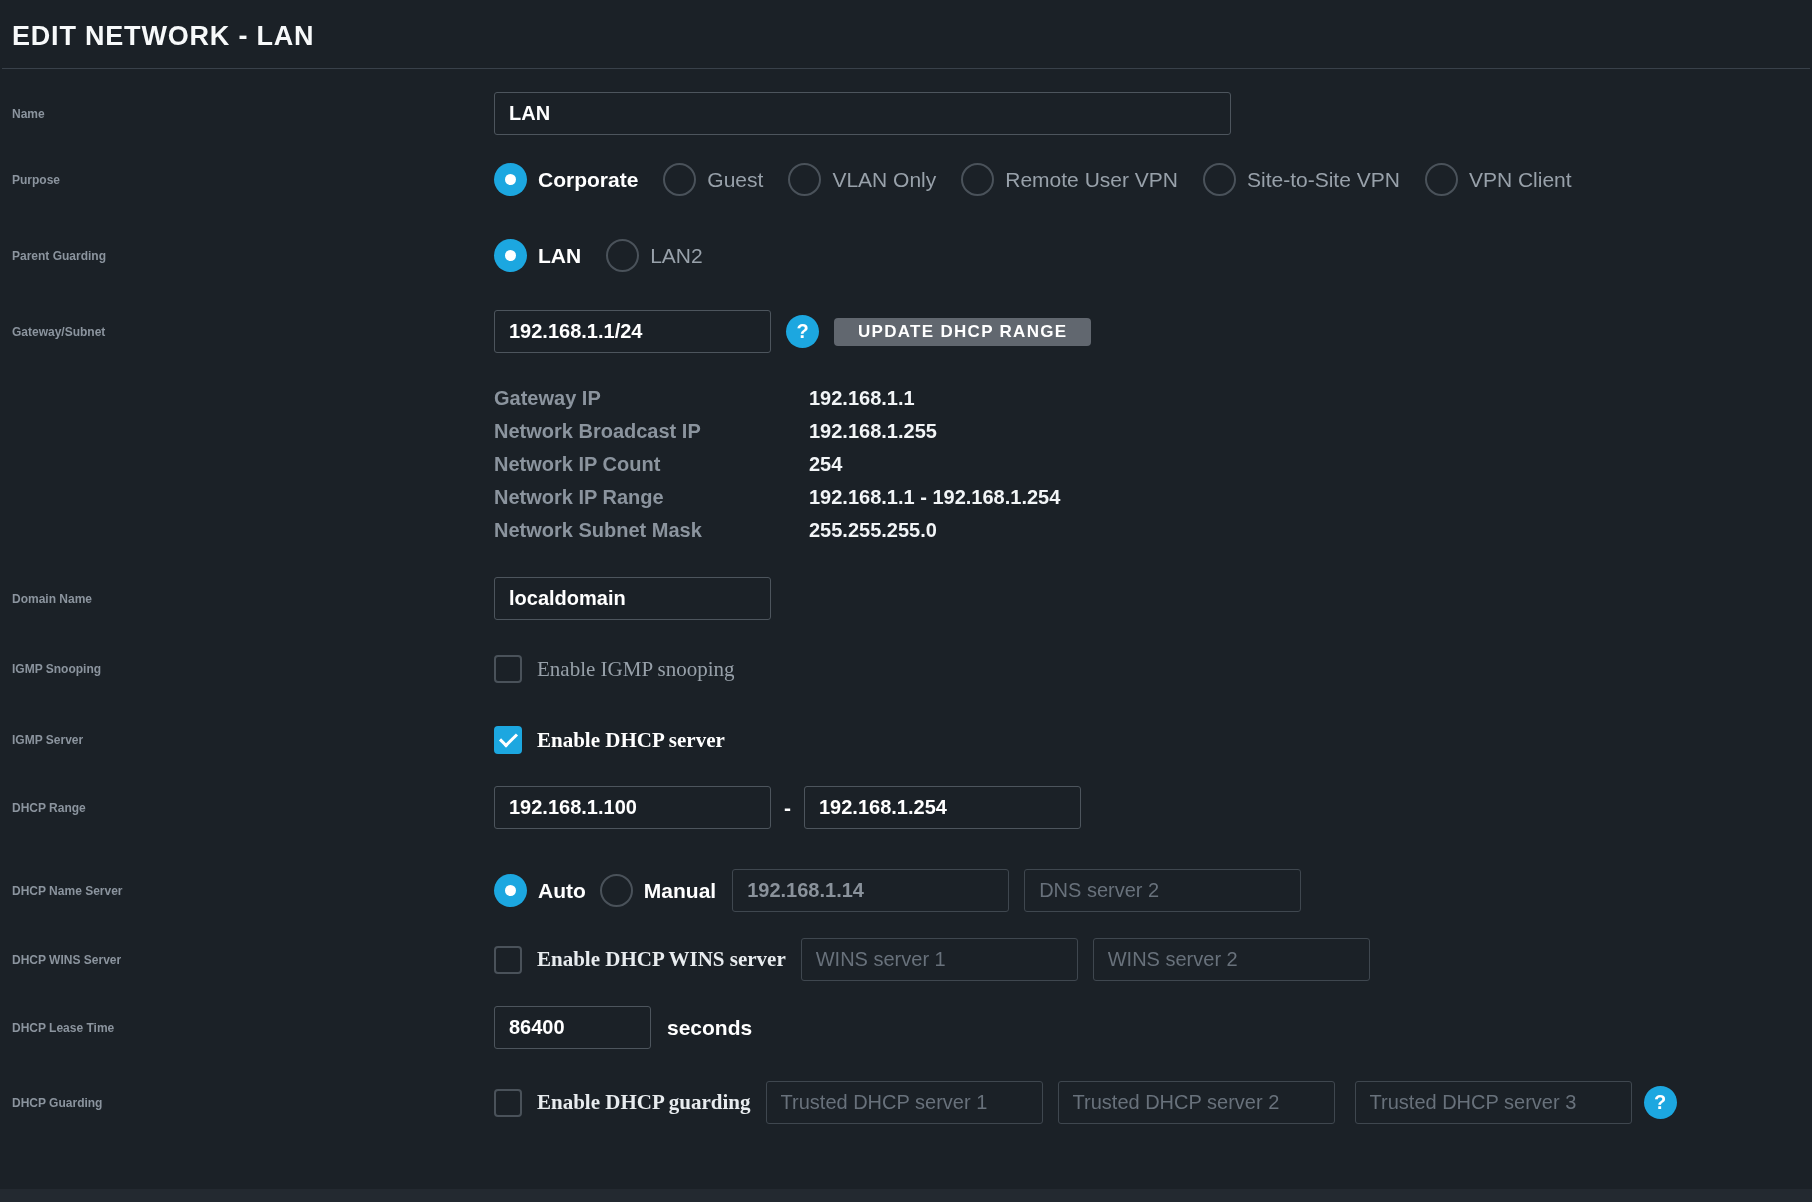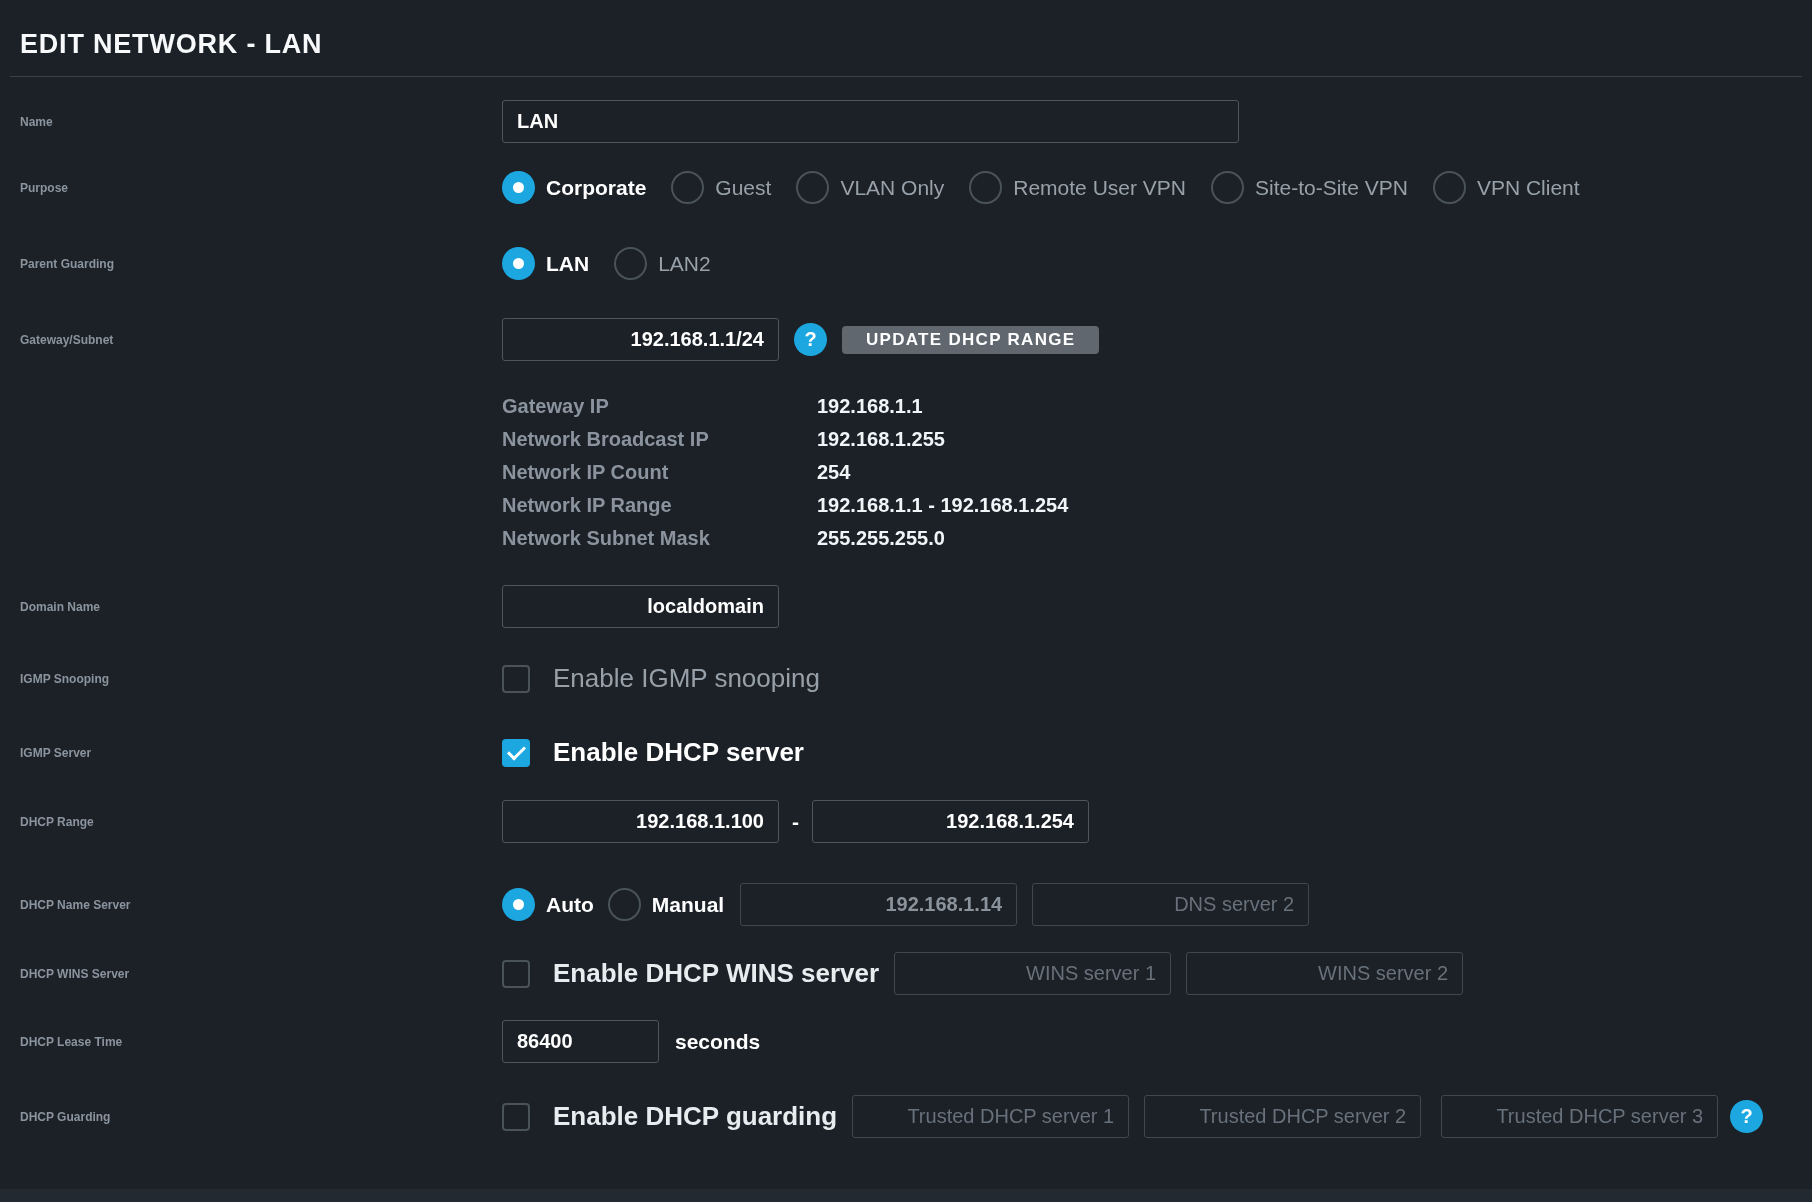--- a/index.html
+++ b/index.html
@@ -8,21 +8,21 @@
 
   .screen {
     position: relative;
     width: 1812px;
     height: 1202px;
     background: #1b2127;
     color: #f2f5f7;
     overflow: hidden;
   }
 
-  .content { padding: 10px; }
+  .content { padding: 2px; }
 
   .page-title {
     padding: 17px 0 0 10px;
     font-size: 27px;
     font-weight: 700;
     letter-spacing: 0.8px;
     color: #f7f9fa;
     line-height: 34px;
   }
   .divider {
@@ -75,21 +75,21 @@
     font-weight: 700;
     padding: 0 14px;
     outline: none;
   }
   input.txt::placeholder { color: #68717b; font-weight: 400; }
   input.txt.dim {
     border-color: #3f474f;
     color: #8a929b;
   }
   input.w-wide   { width: 737px; }
-  input.w-med    { width: 277px; text-align: right; }
+  input.w-med    { width: 277px; }
   input.w-small  { width: 157px; }
 
   
   .radio-opt { display: flex; align-items: center; cursor: pointer; }
   .radio {
     width: 33px; height: 33px;
     border-radius: 50%;
     border: 2px solid #4a525a;
     flex: 0 0 33px;
     position: relative;
@@ -133,24 +133,25 @@
   .checkbox.on::after {
     content: "";
     position: absolute;
     left: 6px; top: 7px;
     width: 14px; height: 7px;
     border-left: 3px solid #ffffff;
     border-bottom: 3px solid #ffffff;
     transform: rotate(-45deg);
   }
   .check-label {
-    margin-left: 23px;
-    font-size: 26px;
+    margin-left: 15px;
+    font-size: 21px;
     font-weight: 600;
     color: #e8ecef;
+    font-family: Liberation Serif, serif;
   }
   .check-label.muted { color: #97a0a9; font-weight: 400; }
   .check-label.bright { color: #ffffff; font-weight: 700; }
 
   
   .help-icon {
     width: 33px; height: 33px;
     border-radius: 50%;
     background: #1ca7e0;
     color: #ffffff;

